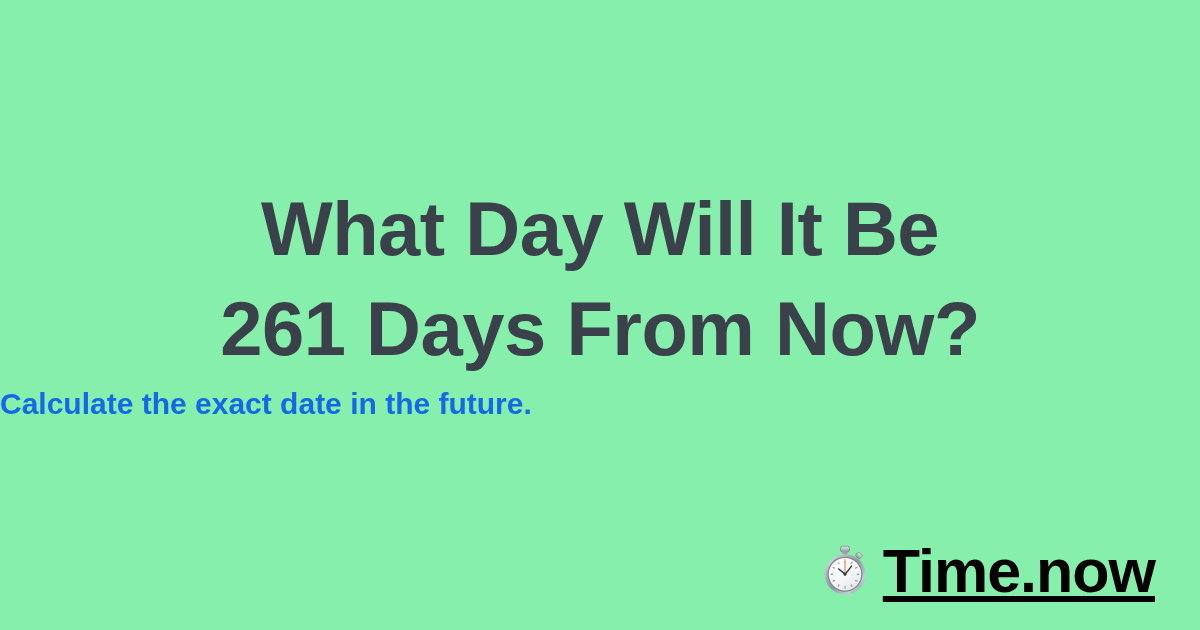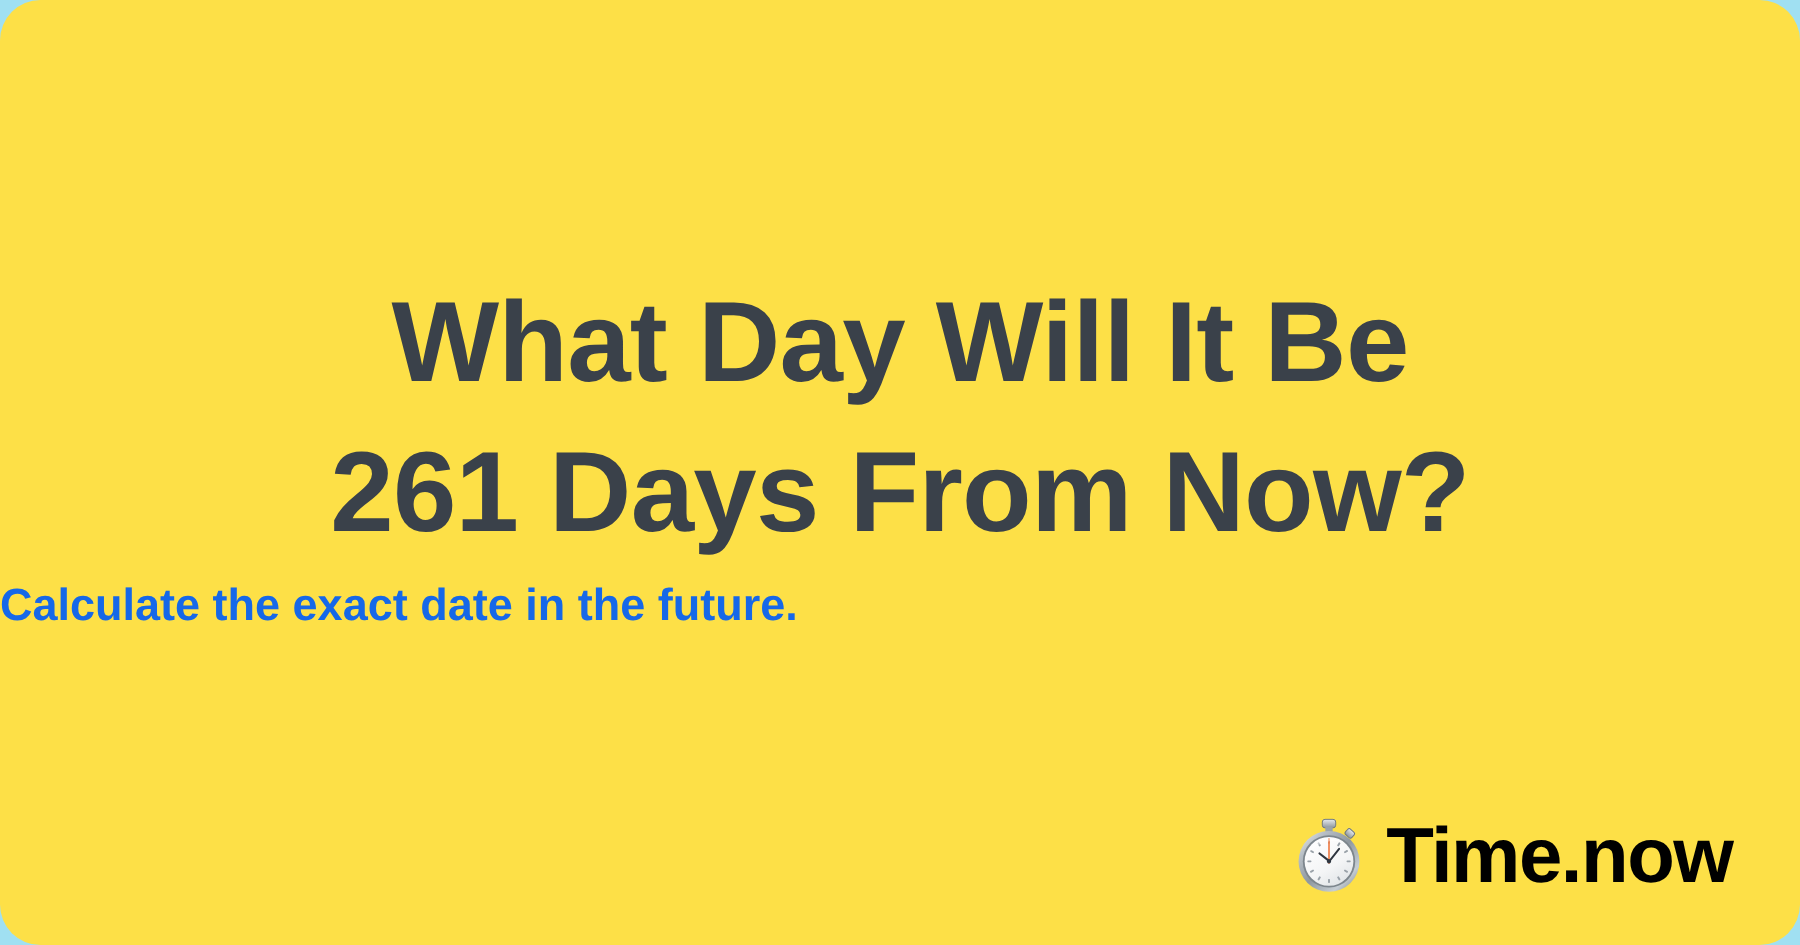--- a/index.html
+++ b/index.html
@@ -12,23 +12,22 @@
     overflow: hidden;
     background: #a0e0f2;
     font-family: "Liberation Sans", sans-serif;
     -webkit-font-smoothing: antialiased;
   }
 
   .poster {
     position: relative;
     width: 1200px;
     height: 630px;
-    background: #fde047;
+    background: #86efac;
     box-sizing: border-box;
-    border-radius: 27px;
   }
 
   
   .headline {
     position: absolute;
     left: 0;
     right: 0;
     top: 128px;
     text-align: center;
     color: #3a414a;
@@ -66,25 +65,26 @@
     gap: 12px;
   }
   .brand-mark {
     width: 52px;
     height: 52px;
     flex: 0 0 52px;
     display: block;
   }
   .brand-name {
     color: #000000;
-    font-size: 52px;
+    font-size: 61px;
     font-weight: bold;
     line-height: 52px;
     letter-spacing: -1px;
     white-space: nowrap;
+    text-decoration: underline;
   }
 </style>
 </head>
 <body>
 
 <div class="poster">
 
   <h1 class="headline">
     <span class="hl-line">What Day Will It Be</span>
     <span class="hl-line">261 Days From Now?</span>

